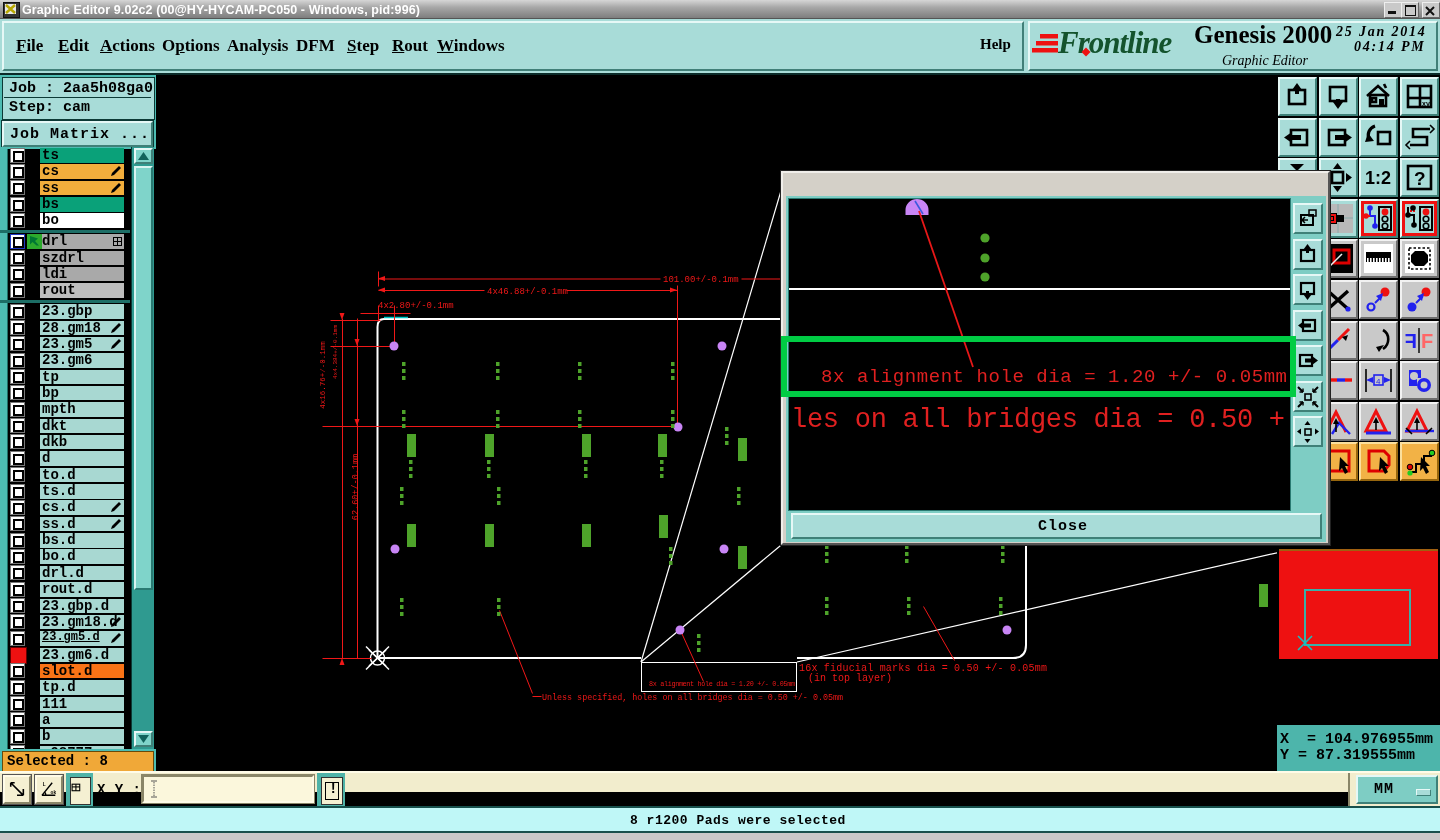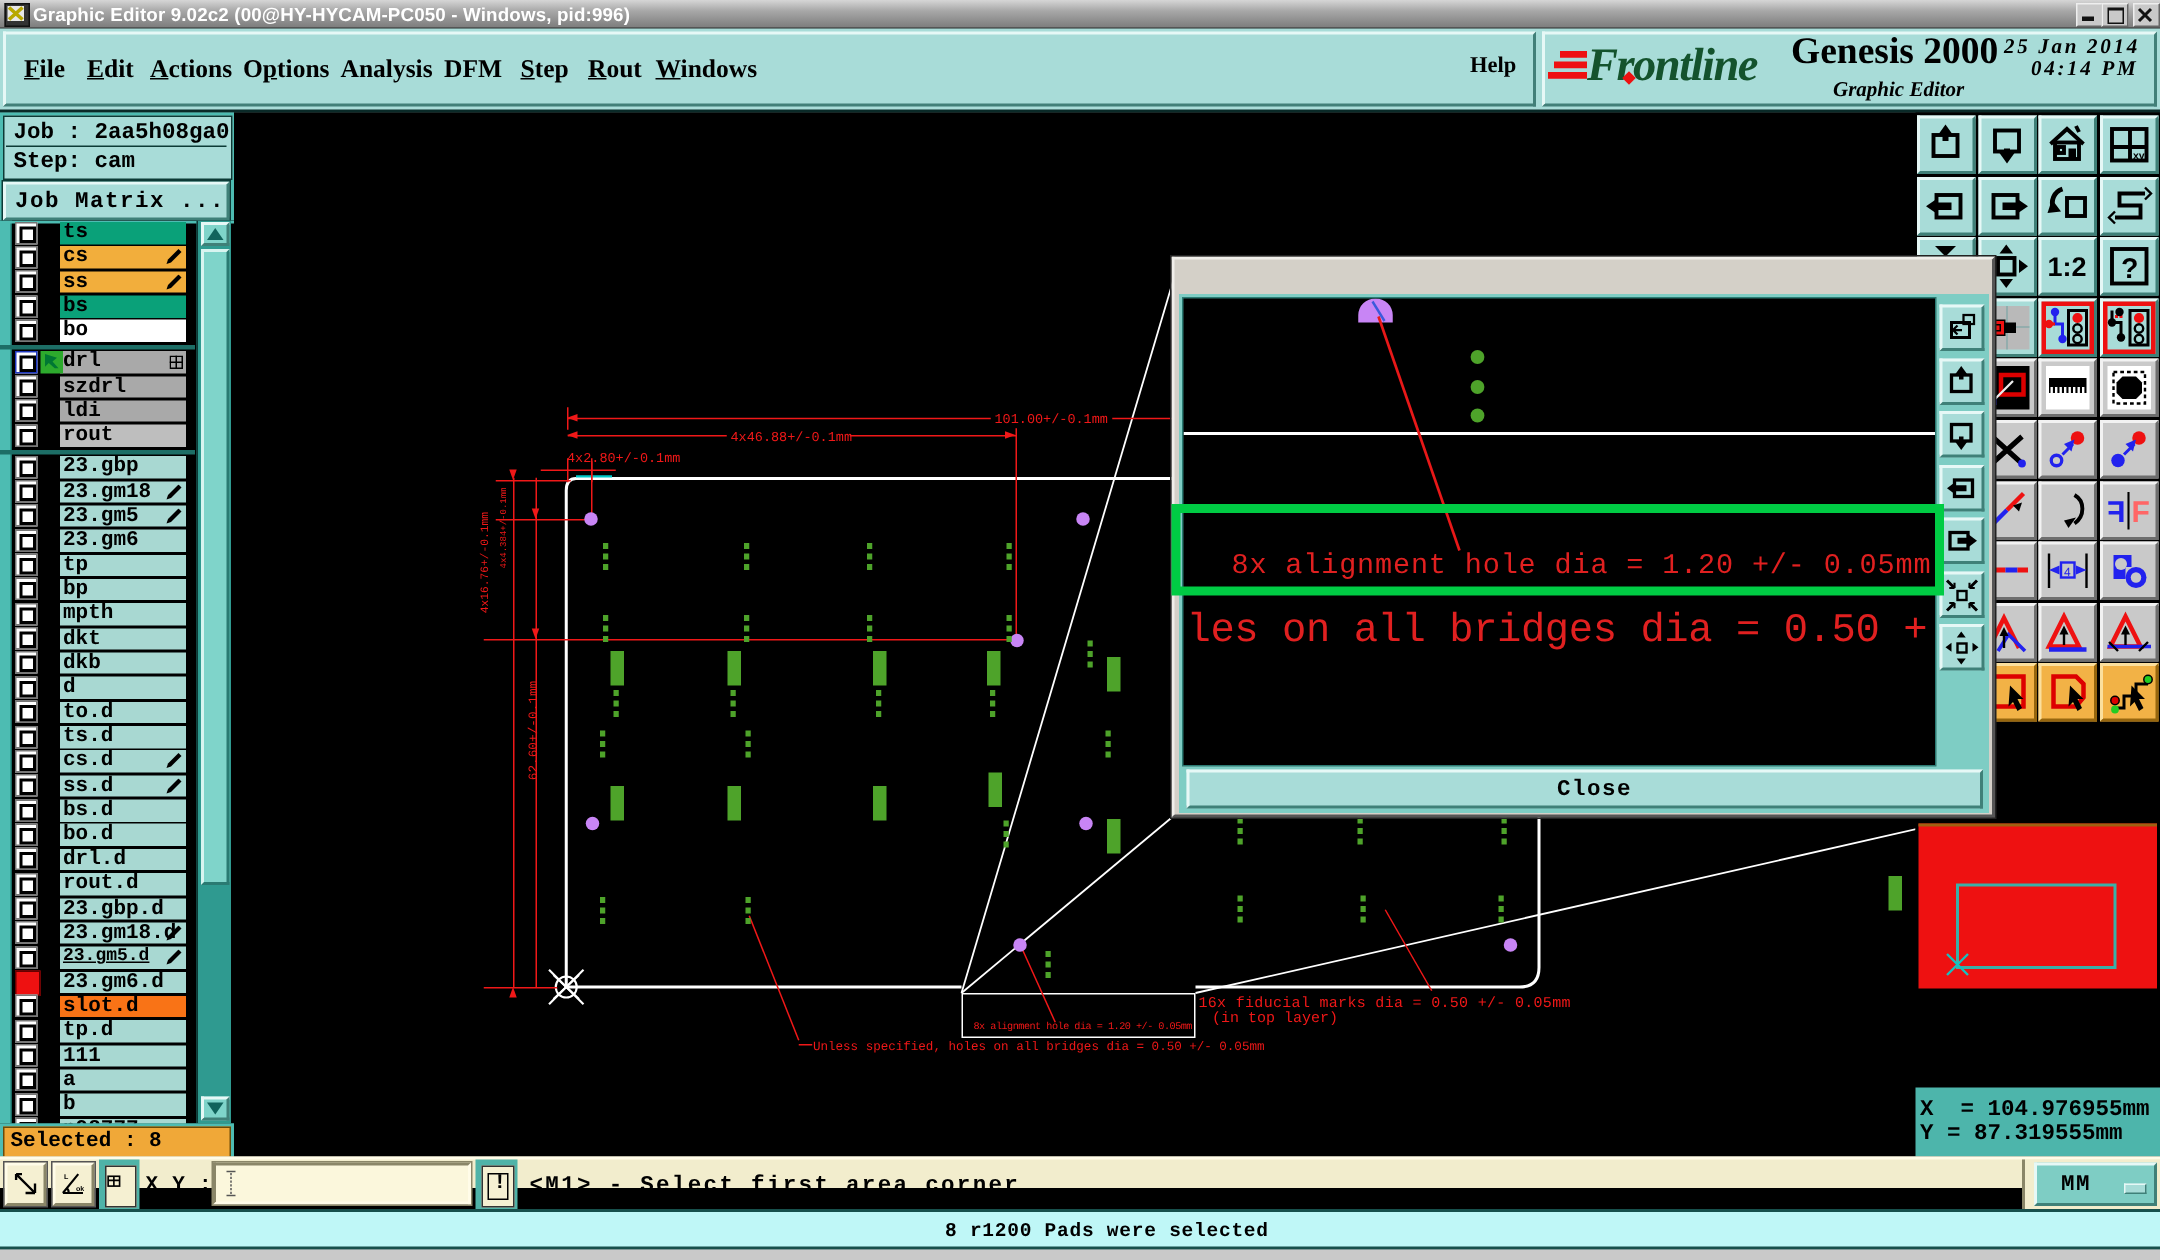--- a/index.html
+++ b/index.html
@@ -54,21 +54,21 @@
  <rect x="4" y="9" width="22" height="4.5" fill="#e11"></rect>
  <rect x="0" y="16" width="26" height="4.5" fill="#e11"></rect>
 </svg>
 <div class="abs ser" style="left:1058px;top:6px;font-size:31px;font-weight:bold;font-style:italic;color:#14532d;letter-spacing:-1px;">Frontline</div>
 <svg class="abs" style="left:1081px;top:28px" width="10" height="10" viewBox="0 0 10 10">
       <path d="M5 0.5 L9.5 5 L5 9.5 L0.5 5 Z" fill="#e11"></path>
     </svg>
 <div class="abs ser" style="left:1194px;top:2px;font-size:25px;font-weight:bold;color:#000;">Genesis 2000</div>
 <div class="abs ser" style="left:1336px;top:5px;font-size:14px;font-weight:bold;font-style:italic;letter-spacing:1.8px;">25 Jan 2014</div>
 <div class="abs ser" style="left:1354px;top:20px;font-size:14px;font-weight:bold;font-style:italic;letter-spacing:1.8px;">04:14 PM</div>
-<div class="abs ser" style="left:1222px;top:34px;font-size:14px;font-weight:bold;font-style:italic;">Graphic Editor</div>
+<div class="abs ser" style="left:1222px;top:34px;font-size:14px;font-weight:normal;font-style:italic;">Graphic Editor</div>
 </div>
 <div class="abs" style="left:156px;top:75px;width:1284px;height:696px;background:#000;"></div>
 <svg class="abs" style="left:156px;top:75px" width="1121" height="696" viewBox="156 75 1121 696">
     <path d="M384,319 L1026,319 L1026,645 Q1026,658 1013,658 L797,658 M641,658 L377.5,658 L377.5,327 Q377.5,319 384,319" fill="none" stroke="#fff" stroke-width="2"></path>
     <line x1="384" y1="317.5" x2="408" y2="317.5" stroke="#00c8c8" stroke-width="1.5"></line>
     <g stroke="#fff" stroke-width="1.4" fill="none">
       <circle cx="377.5" cy="658" r="7"></circle>
       <line x1="366" y1="646.5" x2="389" y2="669.5"></line>
       <line x1="389" y1="646.5" x2="366" y2="669.5"></line>
       <line x1="369" y1="650" x2="386" y2="666"></line>
@@ -307,21 +307,21 @@
       <div class="abs" style="left:10px;top:156.6px;width:15px;height:15px;background:#fff;border:1px solid #777;box-sizing:border-box;">
         <div class="abs" style="left:2px;top:2px;width:7px;height:7px;border:2px solid #000;"></div>
       </div>
       <div class="abs" style="left:40px;top:157.1px;width:84px;height:14.5px;background:#a8d8d2;">
         <div class="abs mono" style="left:2px;top:-1px;font-size:14px;white-space:nowrap;">23.gbp</div>
       </div>
       <div class="abs" style="left:10px;top:173.0px;width:15px;height:15px;background:#fff;border:1px solid #777;box-sizing:border-box;">
         <div class="abs" style="left:2px;top:2px;width:7px;height:7px;border:2px solid #000;"></div>
       </div>
       <div class="abs" style="left:40px;top:173.5px;width:84px;height:14.5px;background:#a8d8d2;">
-        <div class="abs mono" style="left:2px;top:-1px;font-size:14px;white-space:nowrap;">23.gm18</div>
+        <div class="abs mono" style="left:2px;top:-1px;font-size:14px;white-space:nowrap;">28.gm18</div>
       </div>
       <svg class="abs" style="left:110px;top:175.5px" width="12" height="11">
         <path d="M1 10 L4 9 L11 2 L9 0 L2 7 Z" fill="#000"></path>
       </svg>
       <div class="abs" style="left:10px;top:189.3px;width:15px;height:15px;background:#fff;border:1px solid #777;box-sizing:border-box;">
         <div class="abs" style="left:2px;top:2px;width:7px;height:7px;border:2px solid #000;"></div>
       </div>
       <div class="abs" style="left:40px;top:189.8px;width:84px;height:14.5px;background:#a8d8d2;">
         <div class="abs mono" style="left:2px;top:-1px;font-size:14px;white-space:nowrap;">23.gm5</div>
       </div>
@@ -825,21 +825,20 @@
         <line x1="1" y1="1" x2="7" y2="1" stroke="#555"></line>
         <line x1="1" y1="17" x2="7" y2="17" stroke="#555"></line>
       </svg>
     </div>
     <div class="abs" style="left:317px;top:0px;width:28px;height:34px;background:#4fb3a8;">
       <div class="abs" style="left:4px;top:4px;width:20px;height:26px;background:#f5f0d2;border:1px solid #333;">
         <div class="abs" style="left:3px;top:4px;width:12px;height:16px;border:1.5px solid #000;"></div>
         <div class="abs mono" style="left:7px;top:3px;font-size:14px;">!</div>
       </div>
     </div>
-    <div class="abs mono" style="left:353px;top:9px;font-size:15px;letter-spacing:1.55px;white-space:pre;">&lt;M1&gt; - Select first area corner</div>
     <div class="abs" style="left:1348px;top:0px;width:92px;height:35px;background:#f2edcd;border-left:2px solid #8a8668;">
       <div class="abs tealbtn" style="left:6px;top:2px;width:82px;height:29px;background:#7ecdc4;">
         <div class="abs mono" style="left:16px;top:4px;font-size:15px;letter-spacing:1px;">MM</div>
         <div class="abs" style="left:58px;top:12px;width:13px;height:5px;background:#a8dcd8;border-top:1px solid #e6f8f6;border-left:1px solid #e6f8f6;border-bottom:1px solid #3f8078;border-right:1px solid #3f8078;"></div>
       </div>
     </div>
   </div>
 <div class="abs" style="left:0;top:806px;width:1440px;height:27px;background:#bff7f7;border-top:2px solid #17504c;border-bottom:2px solid #17504c;box-sizing:border-box;">
     <div class="abs mono" style="left:630px;top:5px;font-size:13px;letter-spacing:0.5px;">8 r1200 Pads were selected</div>
   </div>

